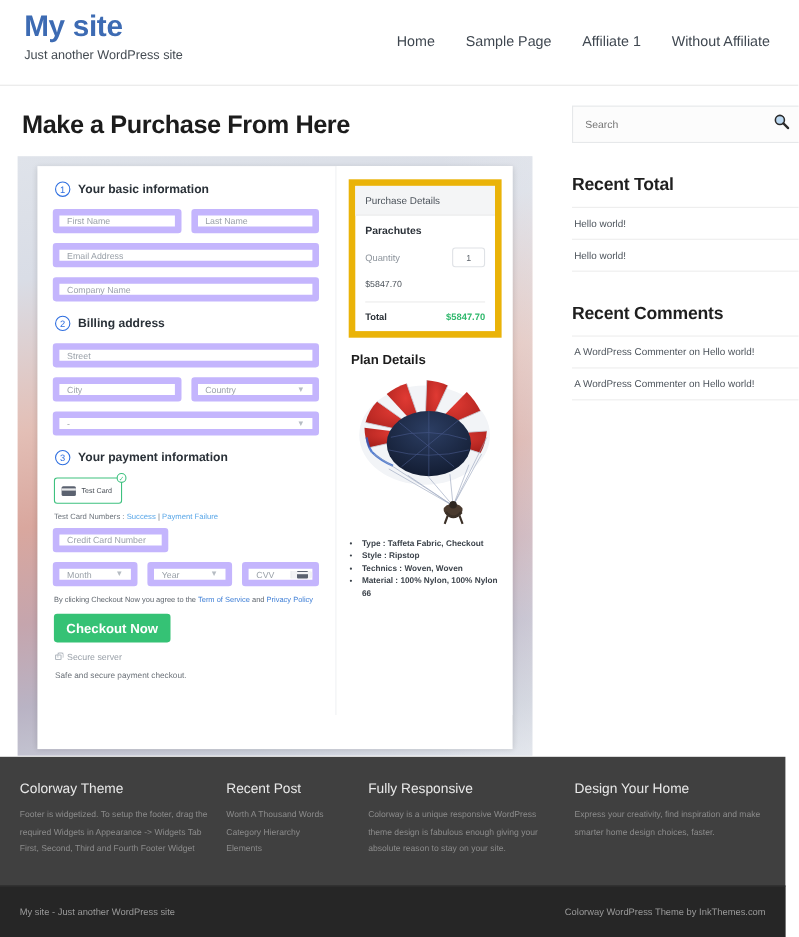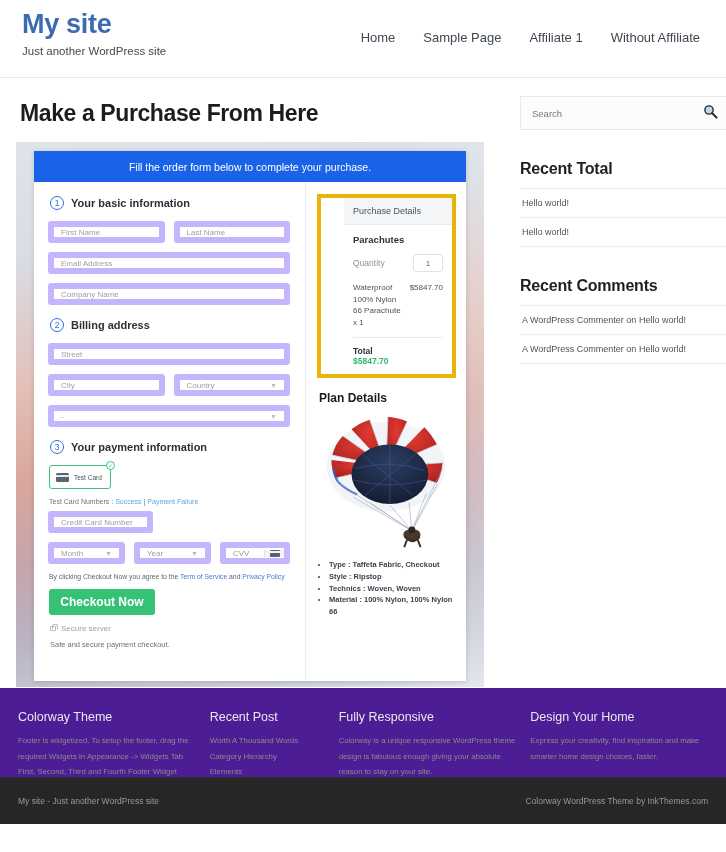--- a/index.html
+++ b/index.html
@@ -206,21 +206,21 @@
     border-radius: 1px; position: relative; flex: 0 0 6px;
   }
   .lock::before {
     content:""; position:absolute; left:1px; top:-3px;
     width:4px; height:4px; border:1px solid #b4bac1; border-bottom:none;
     border-radius: 2px 2px 0 0;
   }
   .safenote { font-size: 7.5px; color: #6b7178; margin-left: 2px; }
 
   
-  .pd-box { border: 4px solid #eab308; padding-left: 23px; }
+  .pd-box { border: 6px solid #eab308; }
   .pd-head {
     background: #f4f5f6;
     padding: 8px 9px;
     font-size: 9px;
     color: #4c535b;
     border-bottom: 1px solid #ececec;
   }
   .pd-body { padding: 9px 9px 8px 9px; }
   .pd-prod { font-size: 9.5px; font-weight: bold; color: #2b3138; margin-bottom: 9px; }
   .pd-qrow {
@@ -236,21 +236,21 @@
   }
   .pd-line {
     display: flex; justify-content: space-between; gap: 6px;
     font-size: 8px; color: #4c535b; line-height: 1.45;
     padding-bottom: 9px; border-bottom: 1px solid #ececec;
   }
   .pd-line-name { flex: 1; }
   .pd-total {
     display: flex; justify-content: space-between;
     padding-top: 8px;
-    font-size: 8.5px; font-weight: bold; color: #2b3138; flex-direction: column;
+    font-size: 8.5px; font-weight: bold; color: #2b3138;
   }
   .pd-total-val { color: #2fb86c; }
 
   .plan-title {
     font-size: 12px; font-weight: bold; color: #1c1c1c;
     margin: 13px 0 0 2px;
   }
   .chute-wrap { height: 152px; display: flex; align-items: center; justify-content: center; }
   .plan-list { margin: 2px 0 0 12px; }
   .plan-list li {
@@ -283,23 +283,23 @@
     padding: 9px 2px;
     font-size: 9px;
     color: #4d545c;
   }
   .widget-list li:last-child { border-bottom: 1px solid #ededed; }
   .widget-list a { color: #4d545c; text-decoration: none; }
 
   
   .footer {
     position: absolute;
-    left: 0; right: 0; top: 688px;
-    height: 136px;
-    background: #4c1d95;
+    left: 0; right: 12px; top: 688px;
+    height: 164px;
+    background: #404040;
   }
   .footer-cols {
     display: flex;
     padding: 22px 18px 0 18px;
     gap: 14px;
   }
   .fcol { flex: 1; }
   .fcol:nth-child(2) { flex: 0 0 115px; }
   .fcol-title {
     font-size: 12.5px; color: #e9e9e9; margin-bottom: 9px; font-weight: normal;
@@ -335,21 +335,20 @@
 </div>
 
 <div class="page-wrap">
 
   <div class="content-col">
     <h1 class="page-title">Make a Purchase From Here</h1>
 
     <div class="order-outer">
       <div class="order-card">
 
-        <div class="order-banner">Fill the order form below to complete your purchase.</div>
 
         <div class="order-body">
 
           <div class="form-side">
 
             <div class="step-head">
               <span class="step-num">1</span>
               <span class="step-label">Your basic information</span>
             </div>
 
@@ -430,21 +429,20 @@
           <div class="detail-side">
             <div class="pd-box">
               <div class="pd-head">Purchase Details</div>
               <div class="pd-body">
                 <div class="pd-prod">Parachutes</div>
                 <div class="pd-qrow">
                   <span class="pd-qlabel">Quantity</span>
                   <span class="qty-box">1</span>
                 </div>
                 <div class="pd-line">
-                  <span class="pd-line-name">Waterproof 100% Nylon 66 Parachute x 1</span>
                   <span>$5847.70</span>
                 </div>
                 <div class="pd-total">
                   <span>Total</span>
                   <span class="pd-total-val">$5847.70</span>
                 </div>
               </div>
             </div>
 
             <div class="plan-title">Plan Details</div>

